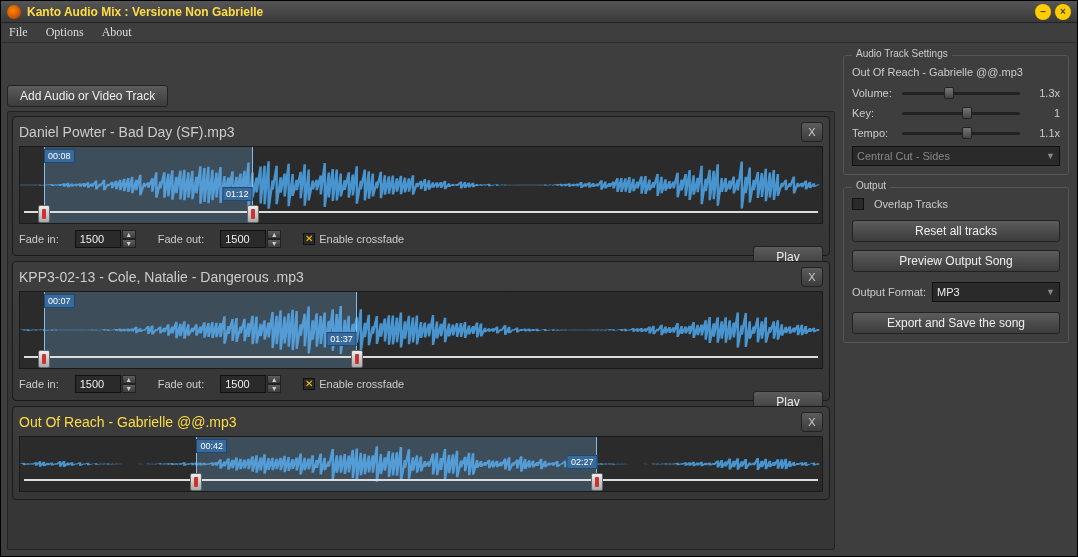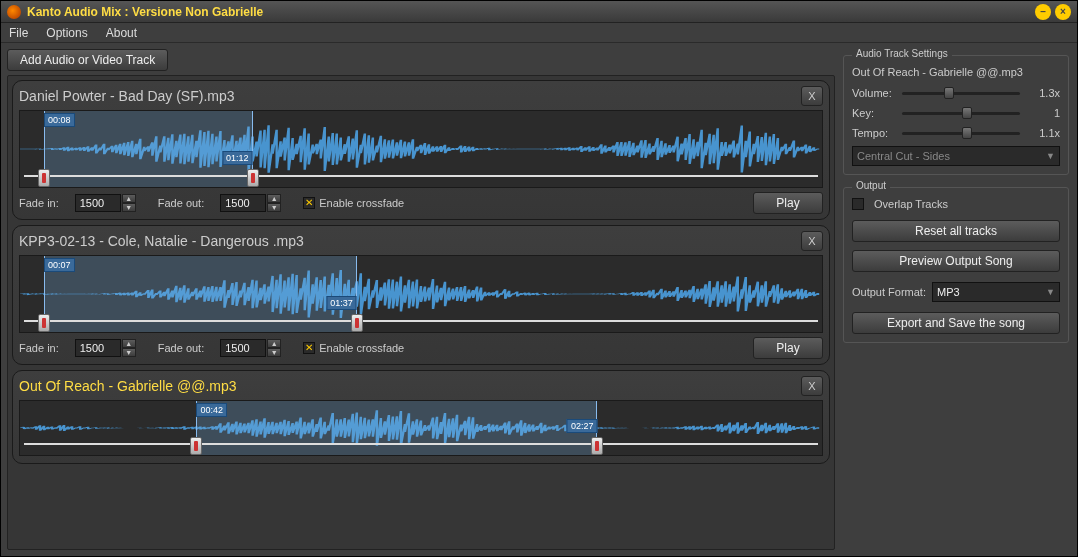--- a/index.html
+++ b/index.html
@@ -6,33 +6,33 @@
 body { width:1078px; height:557px; background:#2a2a2a; overflow:hidden; }
 
 .window { width:100%; height:100%; background:#3e3e3e; border:1px solid #000; display:flex; flex-direction:column; }
 
 .titlebar { height:22px; background:linear-gradient(#555,#3a3a3a); display:flex; align-items:center; padding:0 6px; color:#ffdd44; font-weight:bold; font-size:12px; border-bottom:1px solid #222; }
 .titlebar .logo { width:14px; height:14px; background:radial-gradient(circle at 40% 40%,#ff8800,#aa3300); border-radius:50%; margin-right:6px; }
 .titlebar .spacer { flex:1; }
 .titlebar .win-btn { width:16px; height:16px; background:#ffcc00; border-radius:50%; margin-left:4px; display:flex; align-items:center; justify-content:center; font-size:10px; color:#444; font-weight:bold; }
 
 .menubar { height:20px; background:#3e3e3e; display:flex; align-items:center; padding:0 8px; font-size:12px; color:#ddd; border-bottom:1px solid #2a2a2a; }
-.menubar span { margin-right:18px; cursor:pointer; }
+.menubar span { margin-right:18px; cursor:pointer;font-family:Liberation Serif, serif; }
 
 .body-row { flex:1; display:flex; min-height:0; }
 
 .left-col { flex:1; display:flex; flex-direction:column; padding:6px; min-width:0; }
 .right-col { width:236px; padding:6px 8px 6px 2px; display:flex; flex-direction:column; gap:6px; }
 
-.btn { background:linear-gradient(#5c5c5c,#3c3c3c); color:#eee; border:1px solid #222; border-radius:3px; height:22px; padding:0 12px; font-size:12px; cursor:pointer; display:inline-flex; align-items:center; justify-content:center; }
+.btn { background:linear-gradient(#5c5c5c,#3c3c3c); color:#eee; border:1px solid #222; border-radius:3px; height:22px; padding:0 12px; font-size:12px; cursor:pointer; display:inline-flex; align-items:center; justify-content:center;margin-top:36px; }
 .btn-wide { width:100%; }
 
 .tracks { flex:1; border:1px solid #222; background:#363636; padding:4px; overflow-y:auto; display:flex; flex-direction:column; gap:5px; margin-top:4px; border-radius:2px; }
 
-.track { border:1px solid #1a1a1a; background:linear-gradient(#3e3e3e,#363636); padding:4px 6px; border-radius:10px; }
+.track { border:1px solid #1a1a1a; background:linear-gradient(#3e3e3e,#363636); padding:4px 6px; border-radius:4px; }
 .track-head { display:flex; align-items:center; height:22px; }
 .track-title { font-size:14px; color:#ccc; flex:1; white-space:nowrap; overflow:hidden; text-overflow:ellipsis; }
 .track.selected .track-title { color:#ffdd44; }
 .close-btn { width:22px; height:20px; background:linear-gradient(#5c5c5c,#3c3c3c); border:1px solid #222; border-radius:3px; color:#ccc; font-size:11px; display:flex; align-items:center; justify-content:center; cursor:pointer; }
 
 .wave-wrap { position:relative; height:78px; background:#2b2b2b; border:1px solid #1a1a1a; margin:3px 0; overflow:hidden; }
 .wave-svg { position:absolute; inset:0; width:100%; height:100%; }
 .sel-region { position:absolute; top:0; bottom:0; background:rgba(120,180,230,0.25); border-left:1px solid #88bbee; border-right:1px solid #88bbee; }
 .time-tag { position:absolute; top:2px; background:#3a6a9a; color:#fff; font-size:9px; padding:1px 3px; border:1px solid #1a4a7a; }
 .baseline { position:absolute; left:4px; right:4px; bottom:10px; height:2px; background:#ddd; }

